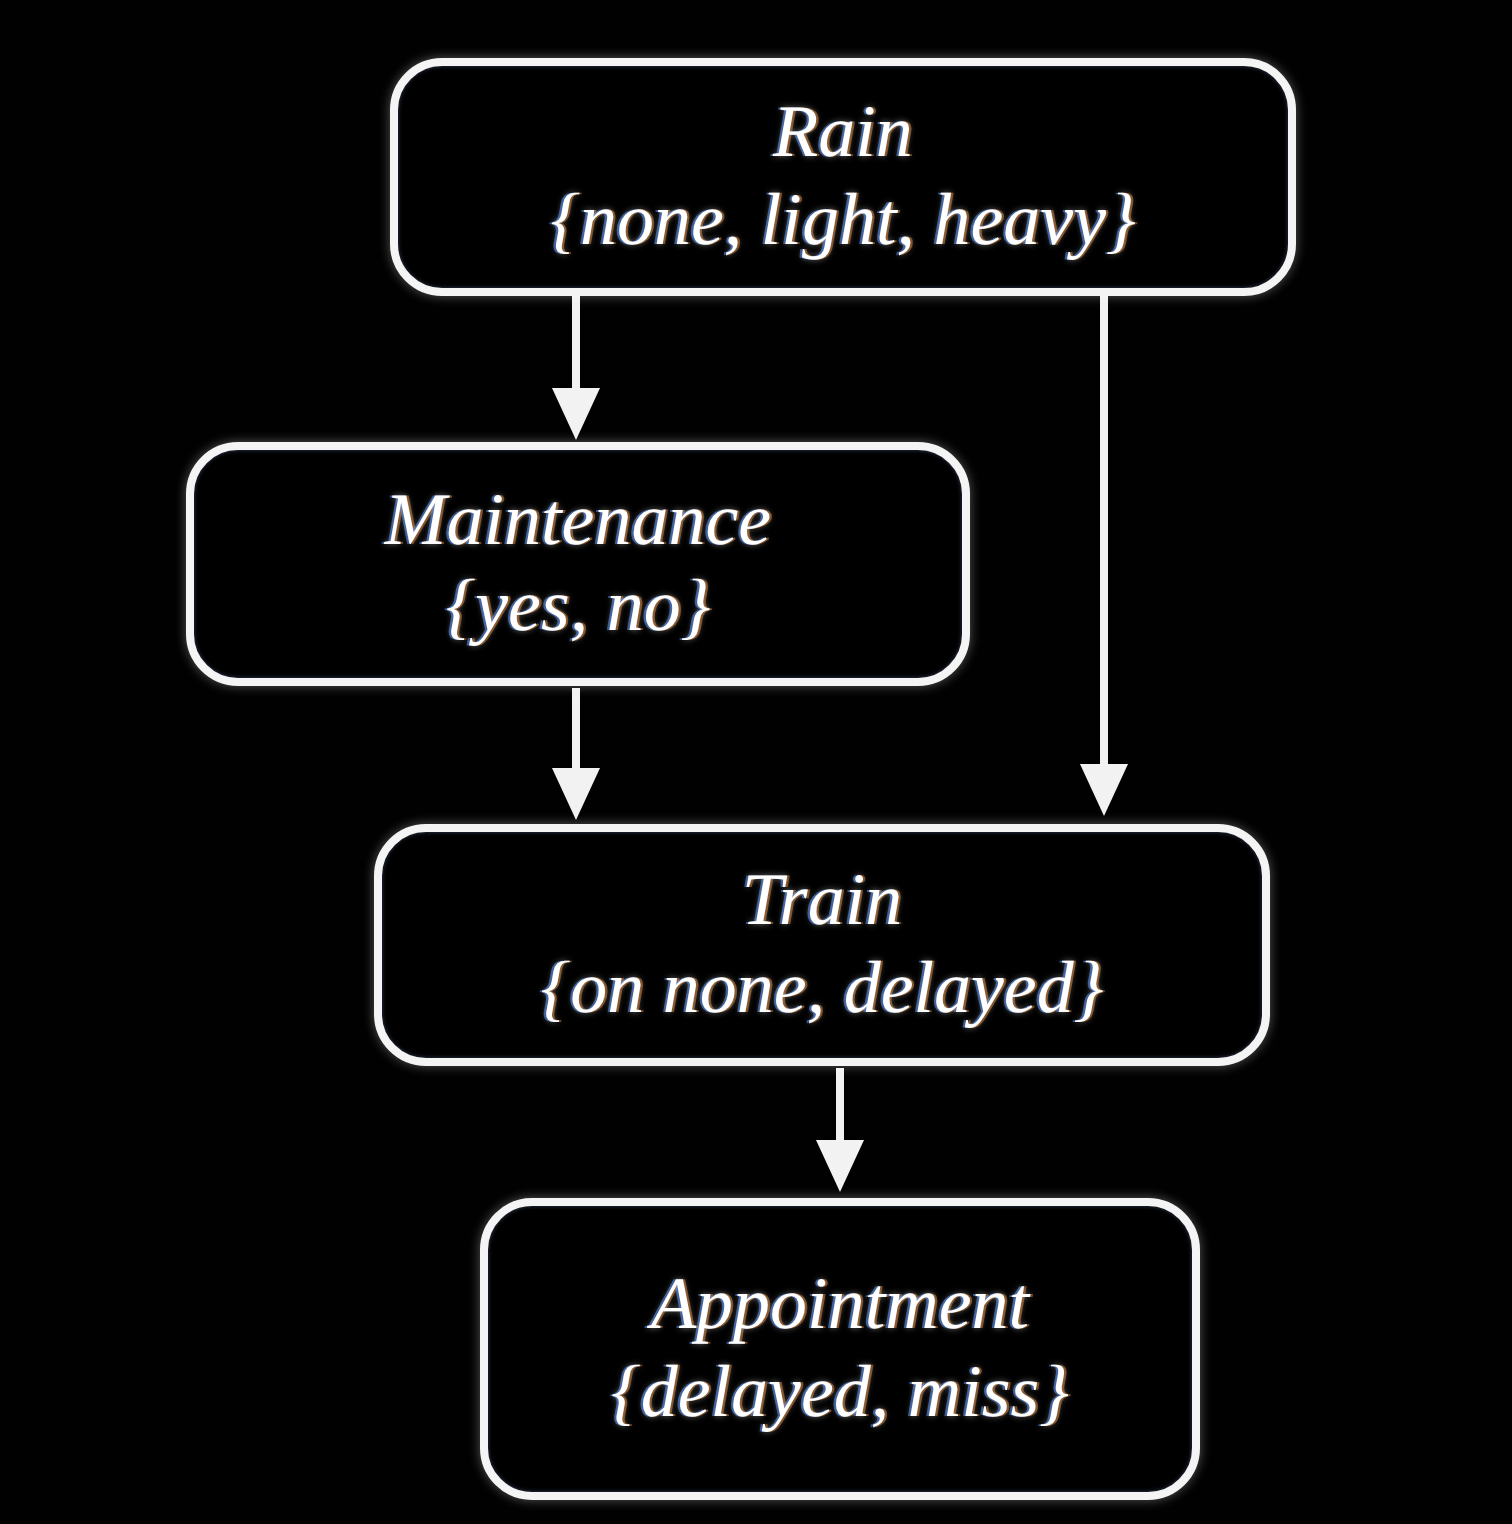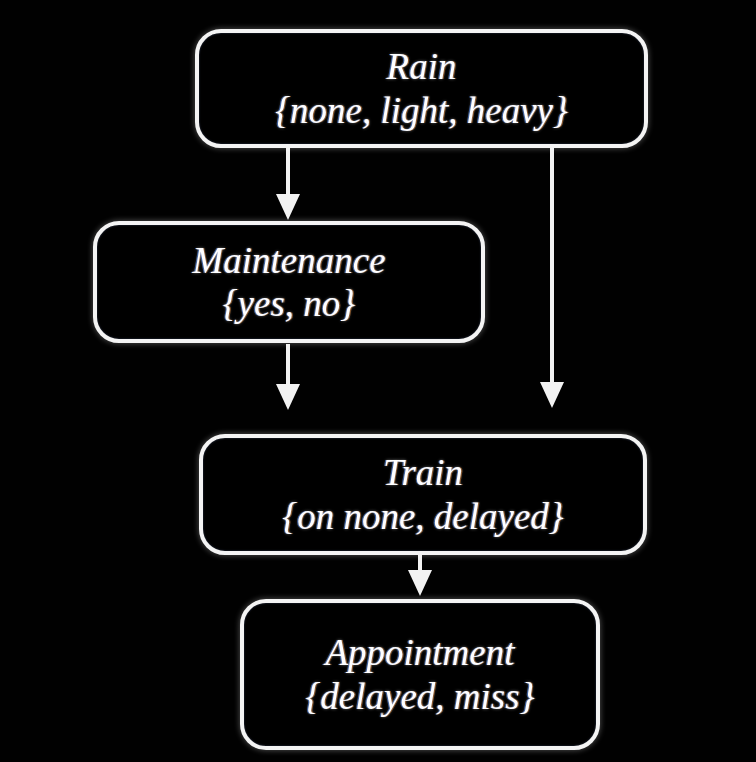--- a/index.html
+++ b/index.html
@@ -41,21 +41,21 @@
       -1.2px 0 0 rgba(90,150,255,0.55),
        1.2px 0 0 rgba(255,150,60,0.45),
        0 0 3px rgba(255,255,255,0.45);
   }
   .node-title  { font-size: 37px; }
   .node-states { font-size: 37px; margin-top: 4px; }
 
   
   #node-rain        { left: 195px; top: 29px;  width: 453px; height: 119px; }
   #node-maintenance { left: 93px;  top: 221px; width: 392px; height: 122px; }
-  #node-train       { left: 199px; top: 412px; width: 448px; height: 121px; margin-top: 22px; }
+  #node-train       { left: 187px; top: 412px; width: 448px; height: 121px; }
   #node-appointment { left: 240px; top: 599px; width: 360px; height: 151px; }
 
   
   .edge {
     position: absolute;
     overflow: visible;
   }
   .edge-line {
     stroke: #f2f2f2;
     stroke-width: 4;

